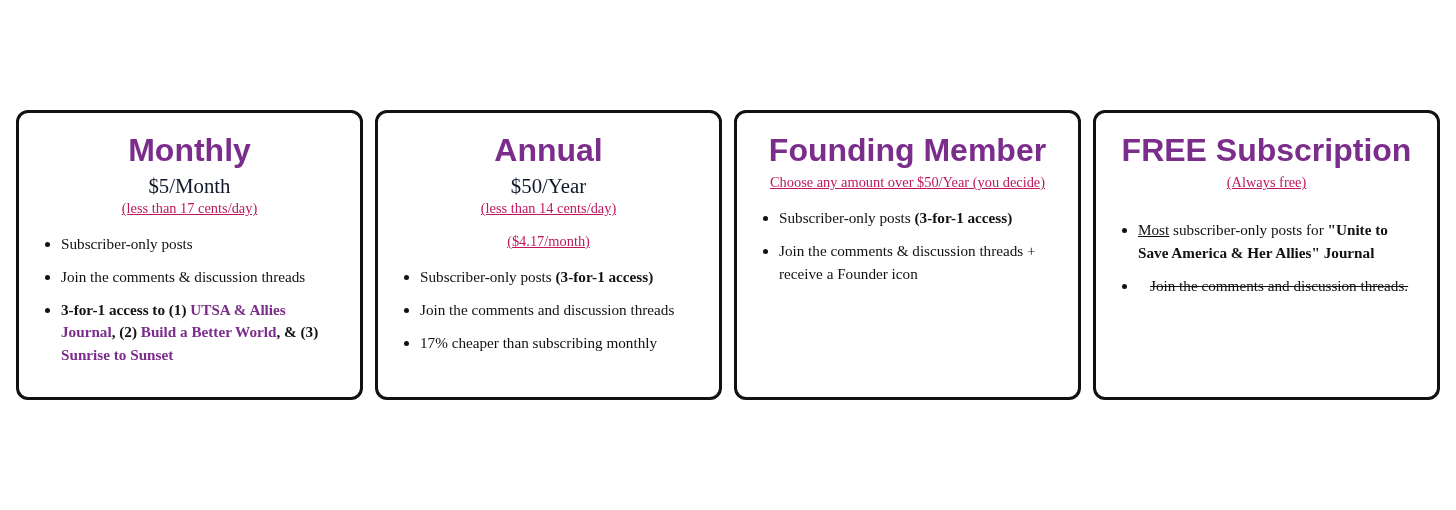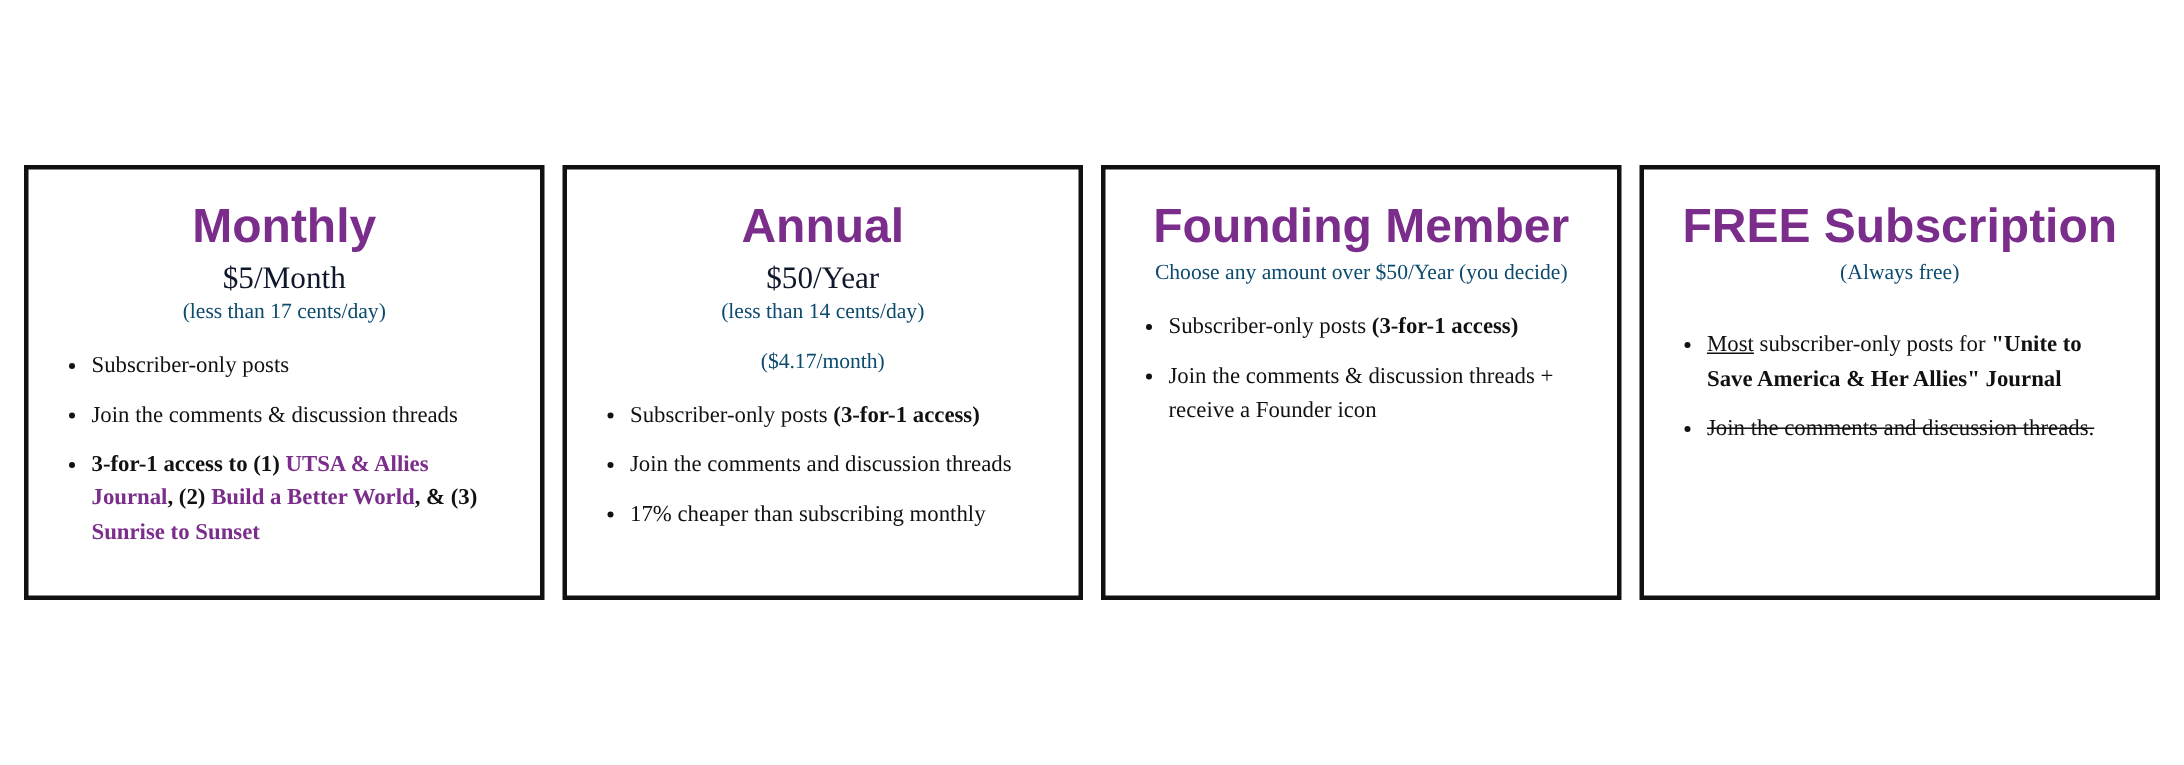--- a/index.html
+++ b/index.html
@@ -16,21 +16,21 @@
       display: flex;
       gap: 12px;
       width: 1456px;
       max-width: 100%;
       justify-content: center;
       align-items: stretch;
     }
     .card {
       background: #fff;
       border: 3px solid #111;
-      border-radius: 0;
+      border-radius: 12px;
       padding: 20px 18px;
       width: 340px;
       min-width: 300px;
       flex: 1;
       display: flex;
       flex-direction: column;
       align-items: center;
     }
     .card-title {
       font-size: 2rem;
@@ -43,22 +43,23 @@
     }
     .card-price {
       font-size: 1.3rem;
       text-align: center;
       color: #0f172a;
       margin-bottom: 2px;
     }
     .card-note {
       font-size: 0.9rem;
       text-align: center;
-      color: #0c4a6e;
+      color: #be185d;
       margin-bottom: 16px;
+      text-decoration: underline;
     }
     .card-features {
       list-style: disc;
       padding-left: 24px;
       width: 100%;
       font-size: 0.95rem;
       color: #111;
       line-height: 1.5;
     }
     .card-features li {
@@ -71,21 +72,21 @@
       position: relative;
       padding-left: 0;
     }
     .purple-bullet::before {
       content: "•";
       color: #7b2d8b;
       font-weight: bold;
       display: inline-block;
       margin-right: 8px;
     }
-    .strikethrough { text-decoration: line-through; }
+    .strikethrough { text-decoration: line-through; margin-left: 12px; }
     .underline { text-decoration: underline; }
     .stay-tuned {
       color: #7b2d8b;
       font-weight: bold;
     }
   </style>
 </head>
 <body>
 
 <div class="cards-container">

